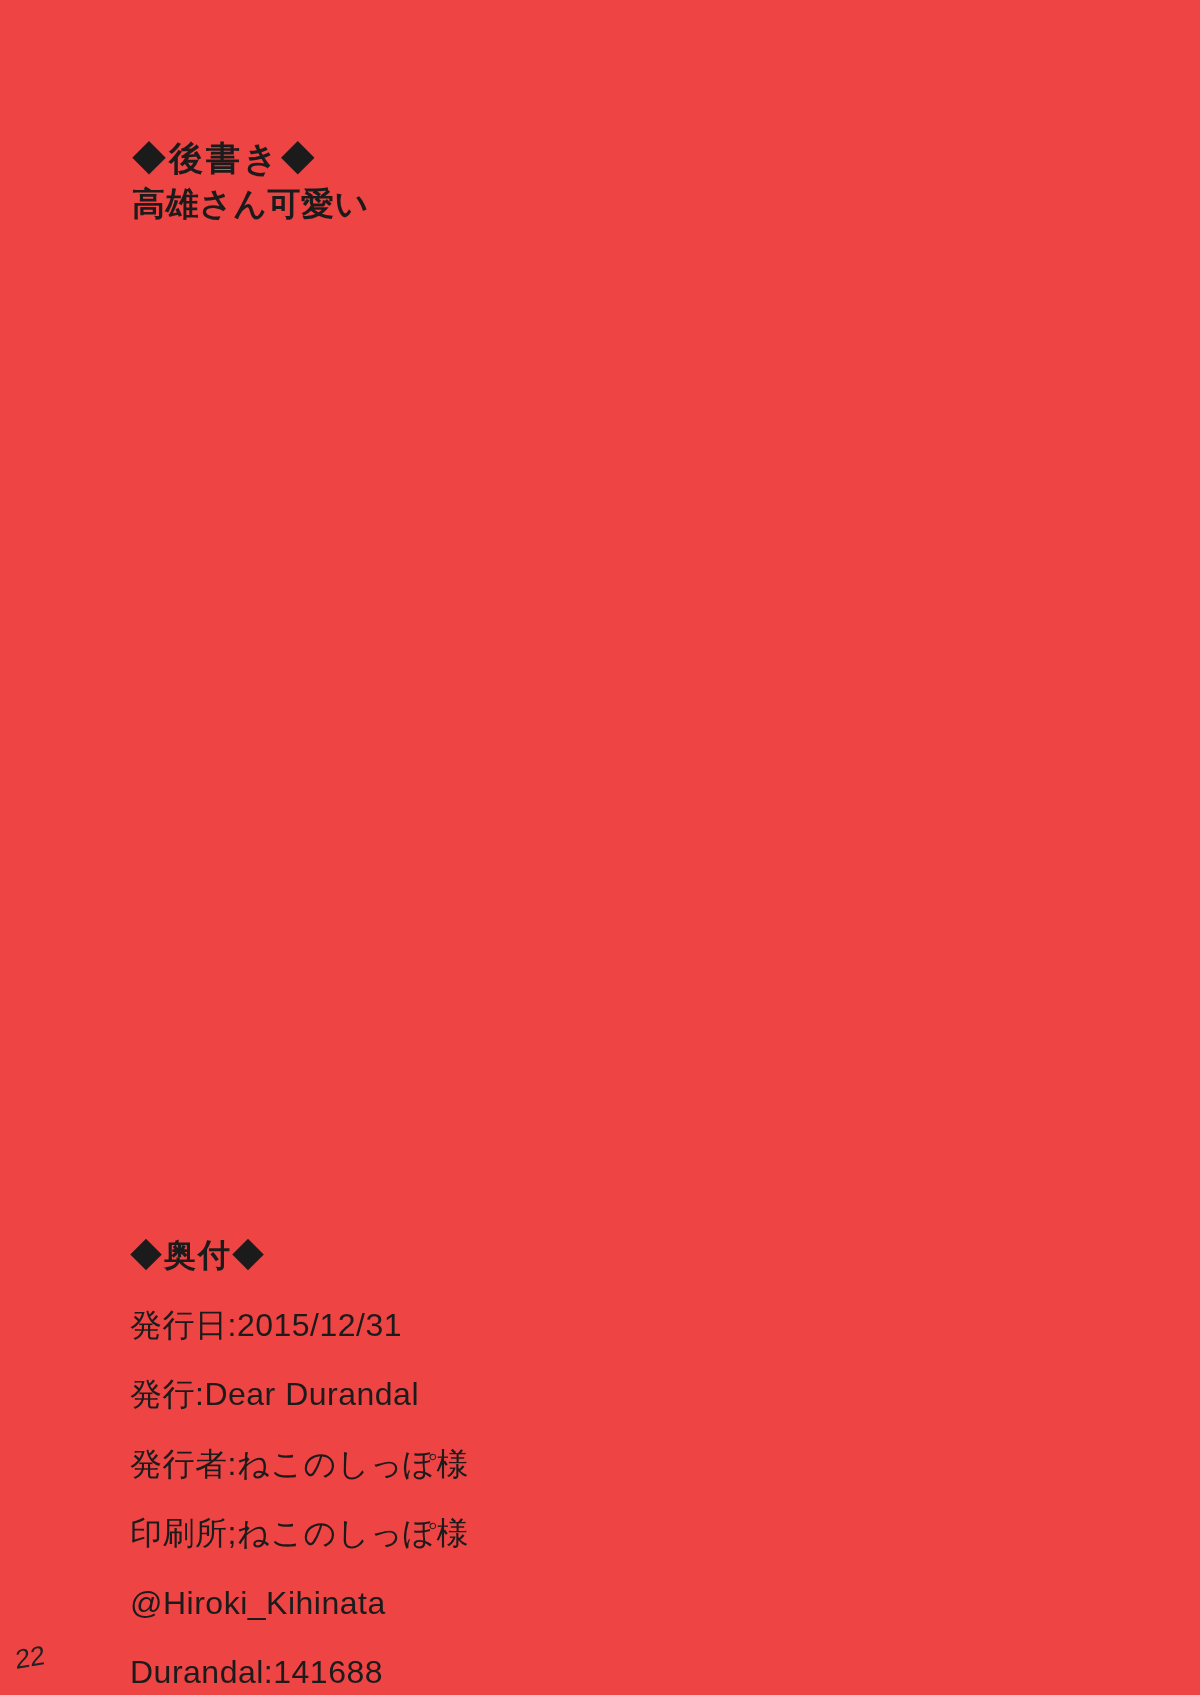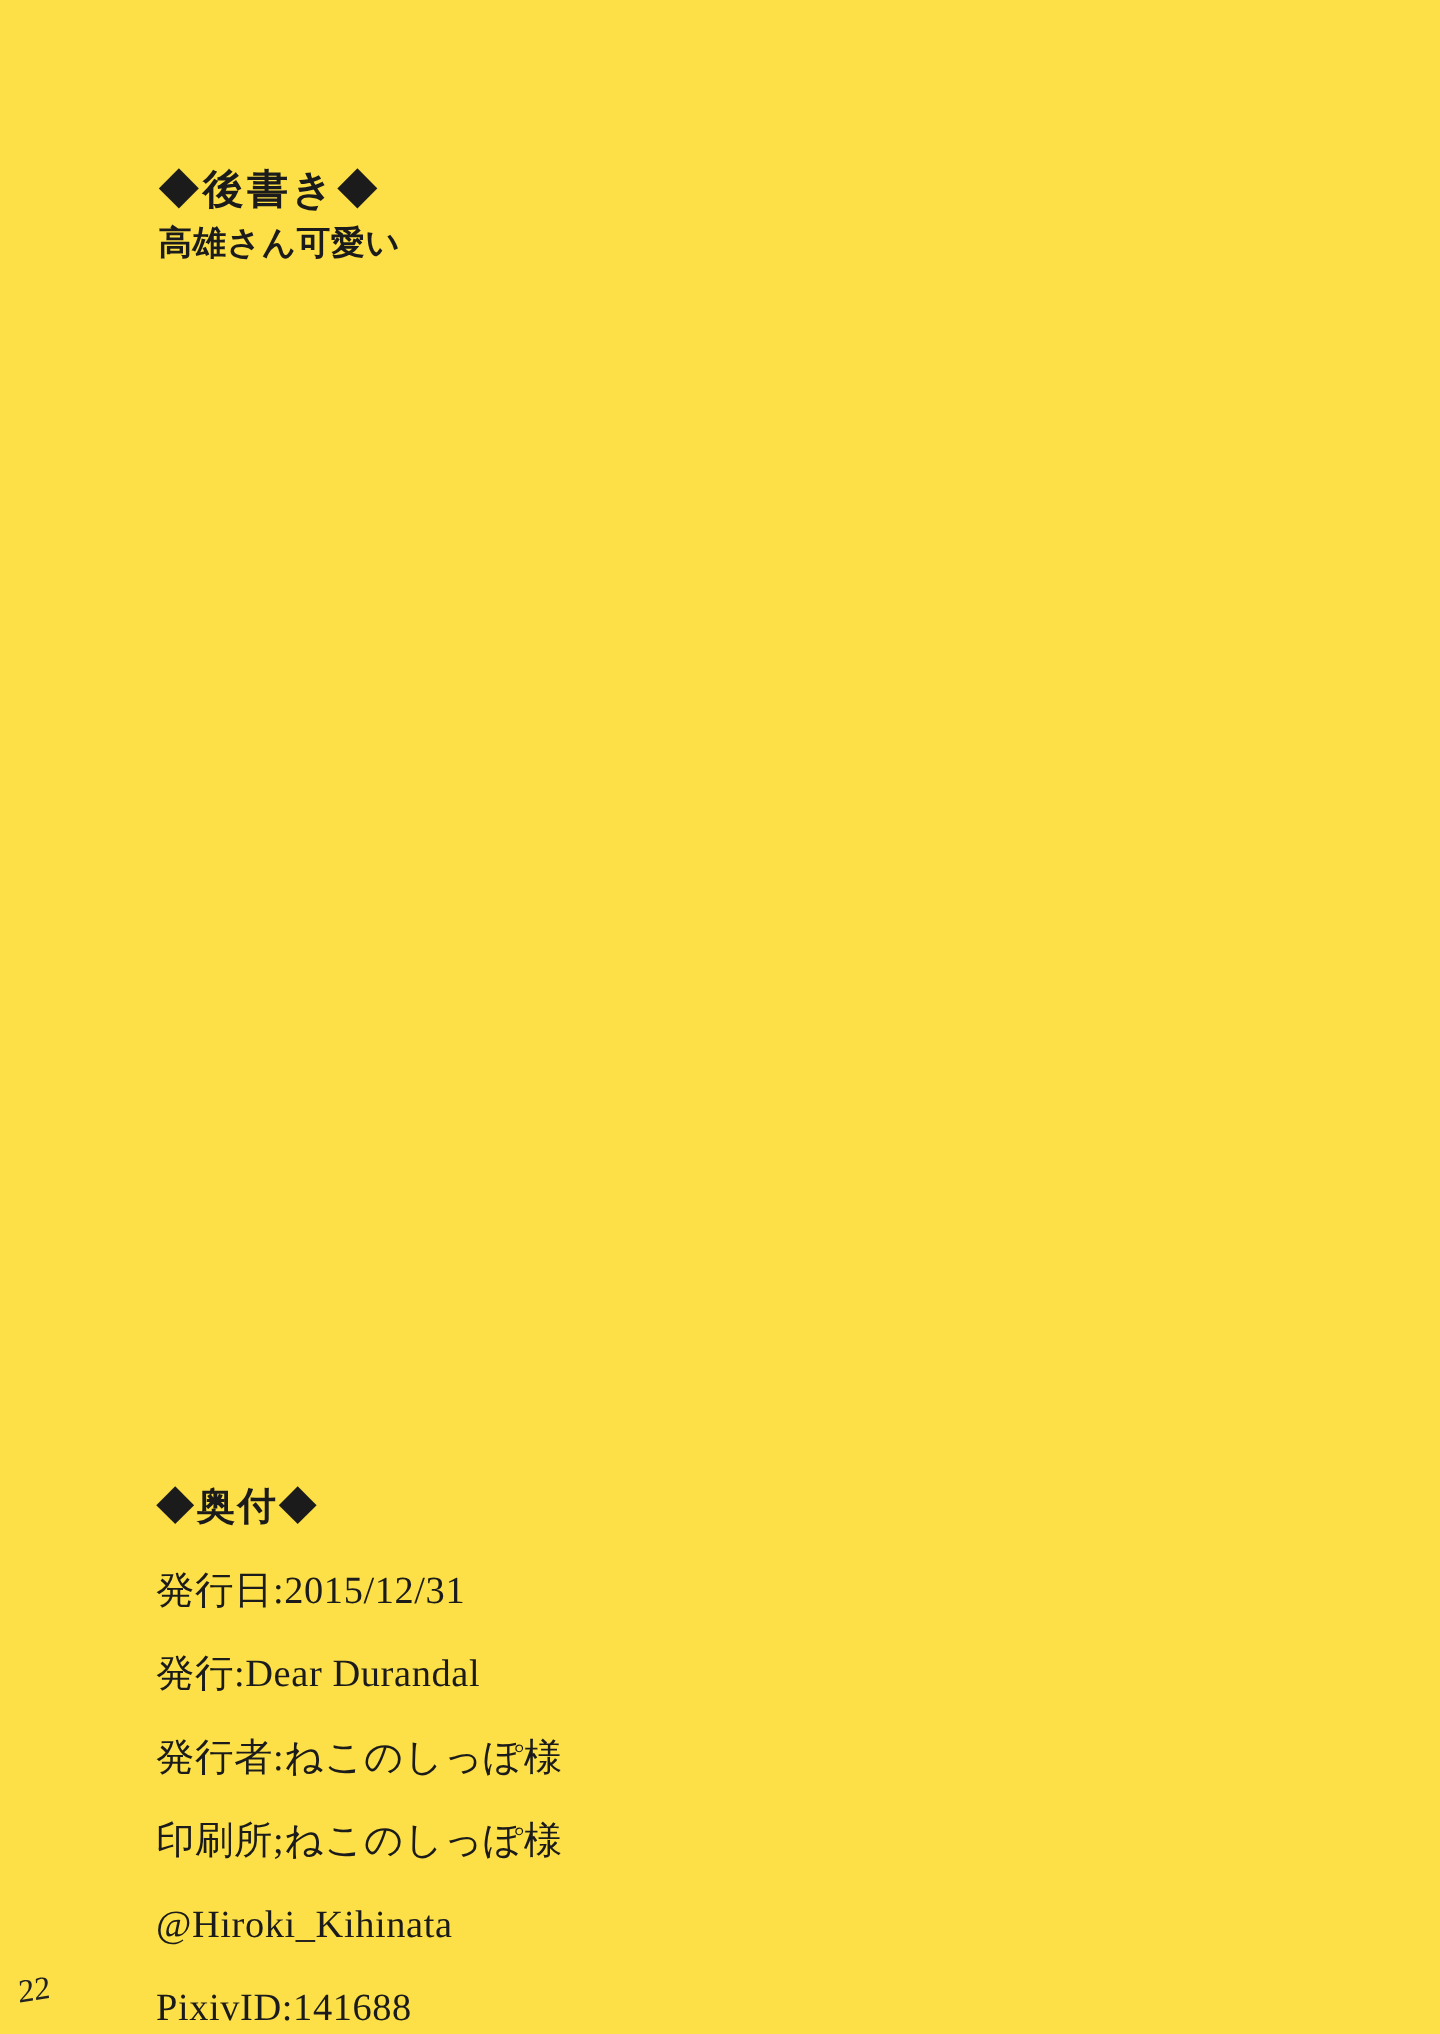--- a/index.html
+++ b/index.html
@@ -11,38 +11,37 @@
     height: 1695px;
     background: #ffffff;
     position: relative;
     overflow: hidden;
     font-family: "Liberation Sans", sans-serif;
     color: #1b1b1b;
   }
   .page {
     position: absolute;
     inset: 0;
-    background: #fde047;
-    font-family: Liberation Serif, serif;
+    background: #ef4444;
   }
   
   .afterword {
     position: absolute;
     left: 132px;
     top: 136px;
   }
   .afterword .title {
     font-size: 34px;
     line-height: 45px;
     font-weight: 600;
     letter-spacing: 3px;
     white-space: nowrap;
   }
   .afterword .body {
-    font-size: 28px;
+    font-size: 33px;
     line-height: 45px;
     font-weight: 600;
     letter-spacing: 0.5px;
     white-space: nowrap;
     text-align: center;
   }
   
   .colophon {
     position: absolute;
     left: 130px;
@@ -82,18 +81,18 @@
     <div class="body">高雄さん可愛い</div>
   </section>
 
   <section class="colophon">
     <div class="line title">◆奥付◆</div>
     <div class="line">発行日:2015/12/31</div>
     <div class="line">発行:Dear Durandal</div>
     <div class="line">発行者:ねこのしっぽ様</div>
     <div class="line">印刷所;ねこのしっぽ様</div>
     <div class="line">@Hiroki_Kihinata</div>
-    <div class="line">PixivID:141688</div>
+    <div class="line">Durandal:141688</div>
   </section>
 
   <div class="pagenum">22</div>
 
 </div>
 
 </body></html>

